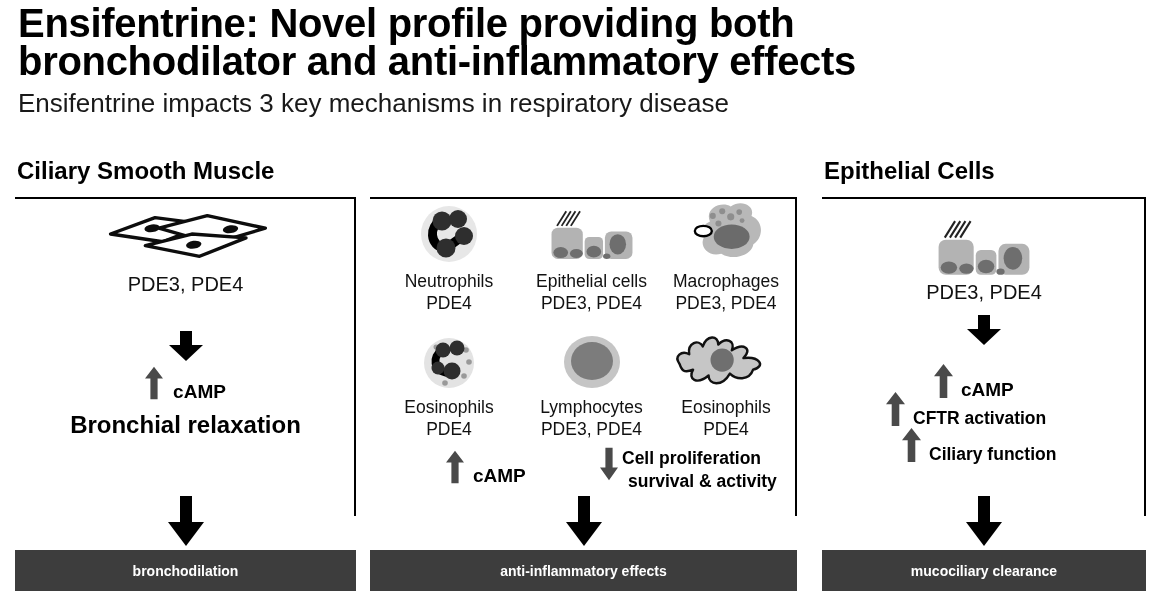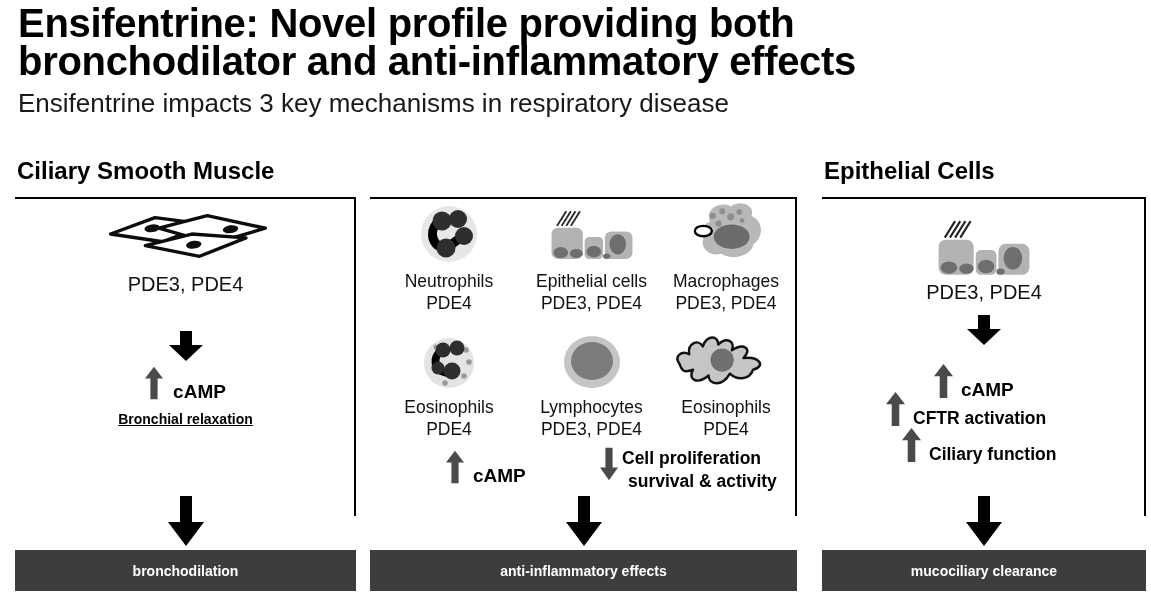--- a/index.html
+++ b/index.html
@@ -14,21 +14,21 @@
   .col2{left:370px;width:427px;}
   .col3{left:822px;width:324px;}
 
   .col-title{position:absolute;top:2px;left:2px;margin:0;font-size:24px;font-weight:bold;white-space:nowrap;}
   .col2 .col-title{left:10px;}
   .frame{position:absolute;left:0;top:42px;width:100%;height:319px;box-sizing:border-box;
          border-top:2px solid #000;border-right:2px solid #000;}
 
   .centered{position:absolute;left:0;width:100%;text-align:center;}
   .enzymes{font-size:20px;color:#111;}
-  .bold-label{font-size:14px;font-weight:bold;color:#000;text-decoration:underline;}
+  .bold-label{font-size:24px;font-weight:bold;color:#000;}
   .fx-label{font-size:17.5px;font-weight:bold;color:#000000;white-space:nowrap;}
 
   
   .c1-muscle{top:50px;}
   .c1-enz{top:118px;}
   .c1-mid{top:176px;line-height:0;}
   .c1-camp{position:absolute;top:211px;left:0;width:100%;display:flex;justify-content:center;
            align-items:flex-end;gap:10px;}
   .c1-camp .fx-label{font-size:19px;margin-bottom:1px;}
   .c1-relax{top:256px;}

